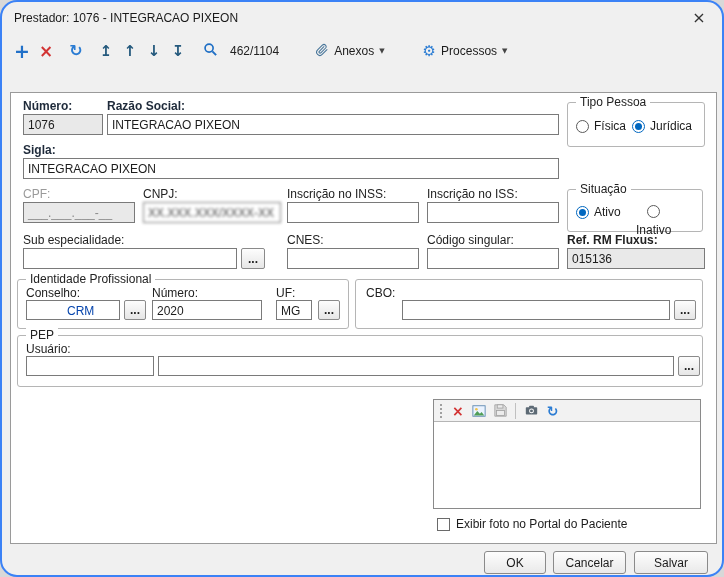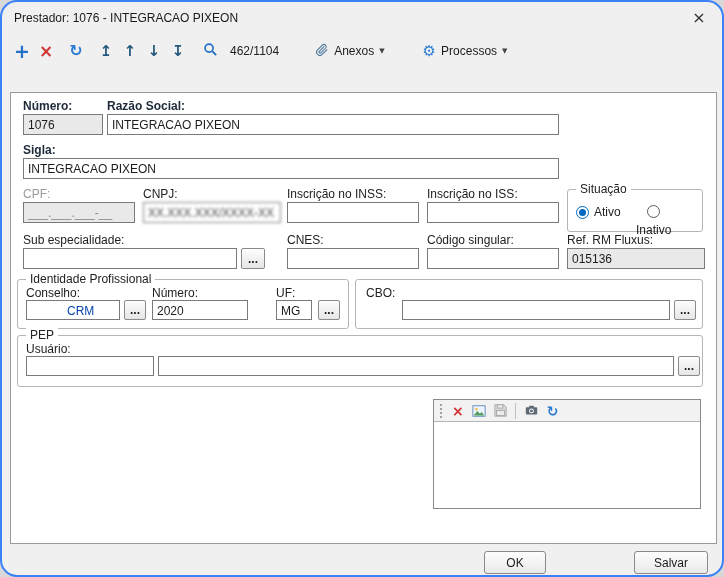--- a/index.html
+++ b/index.html
@@ -122,20 +122,31 @@
   </div>
 
 
   <div class="panel">
 
     <span class="lbl strong" style="left:12px;top:6px;">Número:</span>
     <span class="lbl strong" style="left:96px;top:6px;">Razão Social:</span>
     <div class="field readonly" style="left:12px;top:21px;width:80px;">1076</div>
     <div class="field" style="left:96px;top:21px;width:452px;">INTEGRACAO PIXEON</div>
 
+    <div class="groupbox" style="left:556px;top:9px;width:138px;height:45px;">
+      <span class="gtitle">Tipo Pessoa</span>
+      <div class="radio-row" style="left:8px;top:16px;">
+        <span class="radio"></span>
+        <span>Física</span>
+      </div>
+      <div class="radio-row" style="left:64px;top:16px;">
+        <span class="radio checked"></span>
+        <span>Jurídica</span>
+      </div>
+    </div>
 
     <span class="lbl strong" style="left:12px;top:50px;">Sigla:</span>
     <div class="field" style="left:12px;top:65px;width:536px;">INTEGRACAO PIXEON</div>
 
     <span class="lbl dim" style="left:12px;top:94px;">CPF:</span>
     <span class="lbl" style="left:132px;top:94px;">CNPJ:</span>
     <span class="lbl" style="left:276px;top:94px;">Inscrição no INSS:</span>
     <span class="lbl" style="left:416px;top:94px;">Inscrição no ISS:</span>
     <div class="field readonly masked" style="left:12px;top:109px;width:112px;">___.___.___-__</div>
     <div class="field blurred" style="left:132px;top:109px;width:138px;">XX.XXX.XXX/XXXX-XX</div>
@@ -150,35 +161,35 @@
       </div>
       <div class="radio-row" style="left:68px;top:15px;flex-direction:column;">
         <span class="radio"></span>
         <span>Inativo</span>
       </div>
     </div>
 
     <span class="lbl" style="left:12px;top:140px;">Sub especialidade:</span>
     <span class="lbl" style="left:276px;top:140px;">CNES:</span>
     <span class="lbl" style="left:416px;top:140px;">Código singular:</span>
-    <span class="lbl" style="left:556px;top:140px;">Ref. RM Fluxus:</span>
+    <span class="lbl" style="left:556px;top:140px;font-weight:bold;">Ref. RM Fluxus:</span>
     <div class="field" style="left:12px;top:155px;width:214px;"></div>
     <div class="dots-btn" style="left:230px;top:155px;width:24px;">...</div>
     <div class="field" style="left:276px;top:155px;width:132px;"></div>
     <div class="field" style="left:416px;top:155px;width:132px;"></div>
     <div class="field readonly" style="left:556px;top:155px;width:138px;">015136</div>
 
     <div class="groupbox" style="left:6px;top:186px;width:332px;height:50px;">
       <span class="gtitle">Identidade Profissional</span>
       <span class="lbl" style="left:8px;top:6px;">Conselho:</span>
       <span class="lbl" style="left:134px;top:6px;">Número:</span>
       <span class="lbl" style="left:258px;top:6px;">UF:</span>
       <div class="field linkval" style="left:8px;top:20px;width:94px;height:20px;padding-left:40px;">CRM</div>
       <div class="dots-btn" style="left:106px;top:20px;width:22px;height:20px;">...</div>
-      <div class="field" style="left:134px;top:20px;width:96px;height:20px;">2020</div>
+      <div class="field" style="left:134px;top:20px;width:110px;height:20px;">2020</div>
       <div class="field" style="left:258px;top:20px;width:36px;height:20px;">MG</div>
       <div class="dots-btn" style="left:300px;top:20px;width:22px;height:20px;">...</div>
     </div>
 
     <div class="groupbox" style="left:344px;top:186px;width:348px;height:50px;">
       <span class="lbl" style="left:10px;top:6px;">CBO:</span>
       <div class="field" style="left:46px;top:20px;width:268px;height:20px;"></div>
       <div class="dots-btn" style="left:318px;top:20px;width:22px;height:20px;">...</div>
     </div>
 
@@ -215,19 +226,24 @@
               <rect x="5" y="2" width="6" height="3" rx="1" fill="#5d6a75"></rect>
               <circle cx="8" cy="8.5" r="3" fill="#fff"></circle>
               <circle cx="8" cy="8.5" r="1.8" fill="#5d6a75"></circle>
             </svg>
           </span>
         <span class="ptb-ic ic-rot">↻</span>
       </div>
       <div class="photo-canvas"></div>
     </div>
 
+    <div class="checkbox-row" style="left:426px;top:424px;">
+      <span class="checkbox"></span>
+      <span>Exibir foto no Portal do Paciente</span>
+    </div>
 
   </div>
 
   <div class="btn" style="left:482px;top:549px;width:62px;">OK</div>
+  <div class="btn" style="left:551px;top:549px;width:73px;">Cancelar</div>
   <div class="btn" style="left:632px;top:549px;width:74px;">Salvar</div>
 
 </div>
 
 </body></html>

